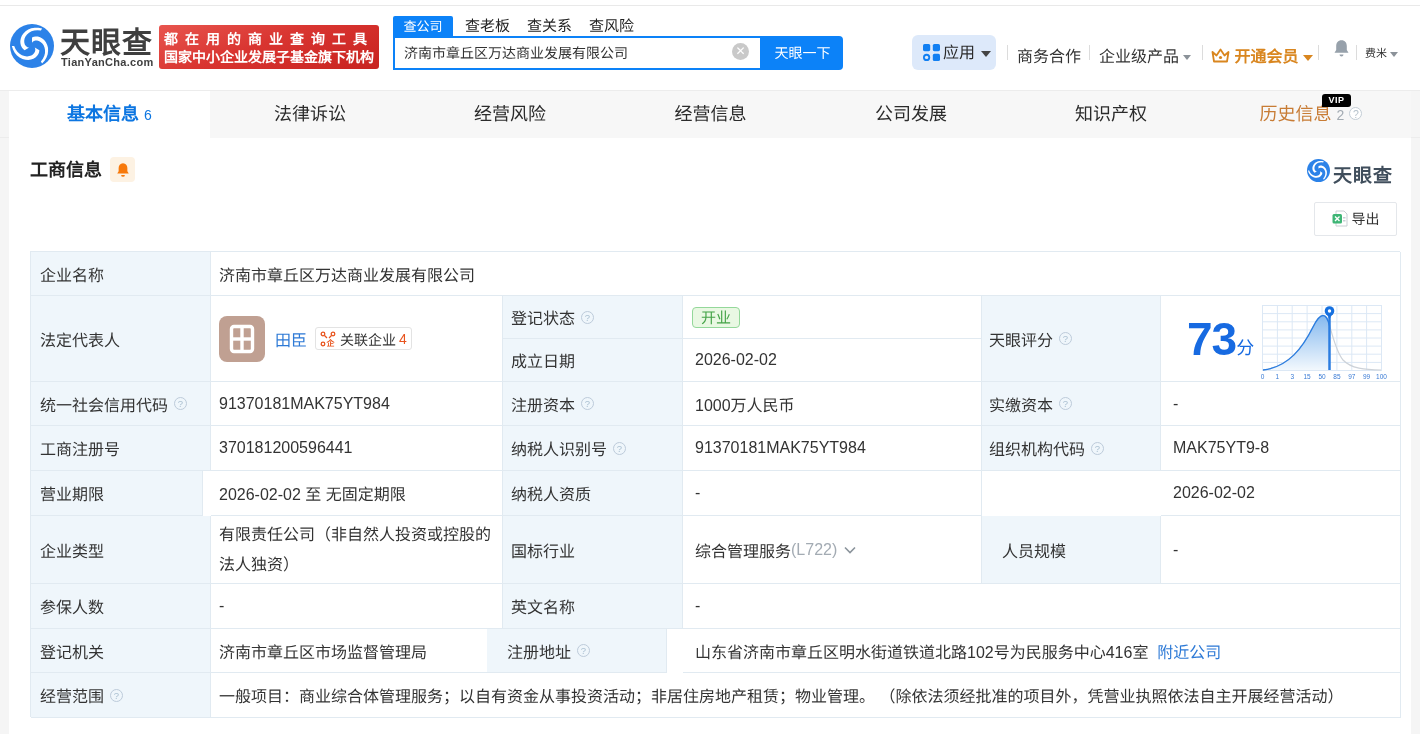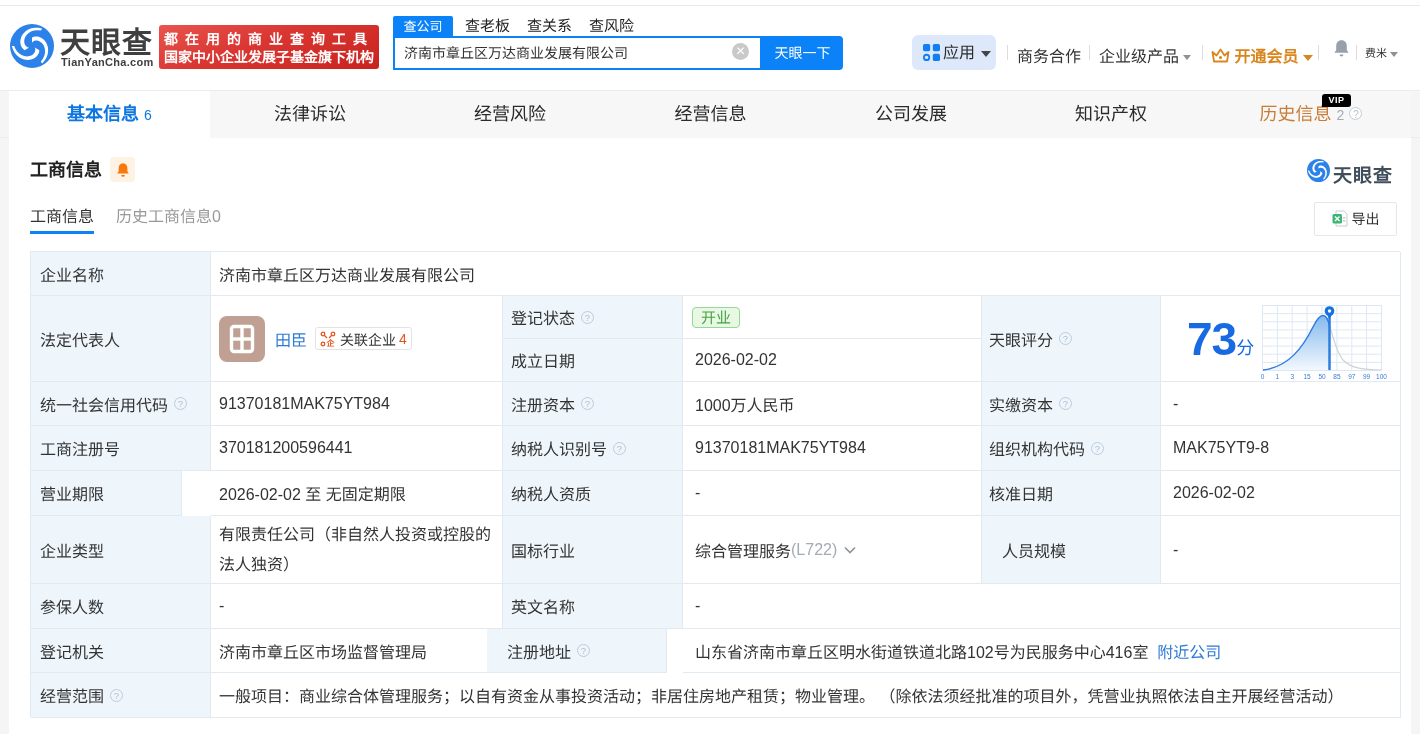--- a/index.html
+++ b/index.html
@@ -155,21 +155,20 @@
         <path d="M29.4 26.3 L29.1 28.2 L28.4 30.0 L27.2 31.8 L25.5 33.4 L23.4 34.7 L21.0 35.5 L18.3 35.9 L15.4 35.7 L12.5 34.9 L9.6 33.5 L7.0 31.4 L4.7 28.8 L3.0 25.6 L1.8 22.0 L4.2 22.0 L5.5 25.1 L7.4 27.7 L9.6 29.8 L12.0 31.3 L14.5 32.1 L17.0 32.4 L19.3 32.1 L21.3 31.4 L22.9 30.4 L24.2 29.0 L25.0 27.6 L25.3 26.1 L25.2 24.8 L24.8 23.6 Z" fill="#fff"></path>
       </svg></div>
   <div id="logo-sm-cn" class="logo-cn">天眼查</div>
   <div id="exportbtn"><svg width="16" height="17" viewBox="0 0 16 17" style="vertical-align:-3px;margin-right:4px">
         <path d="M4 1 L12 1 L15 4 L15 16 L4 16 Z" fill="#fff" stroke="#c9ced4" stroke-width="1"></path>
         <rect x="0.5" y="4" width="9.5" height="9.5" rx="1.5" fill="#3eb575"></rect>
         <path d="M3 6.5 L7.5 11 M7.5 6.5 L3 11" stroke="#fff" stroke-width="1.4"></path>
         <rect x="11" y="7" width="2.5" height="1.5" fill="#c9ced4"></rect>
         <rect x="11" y="10" width="2.5" height="1.5" fill="#c9ced4"></rect>
       </svg>导出</div>
-  <div id="subtabs"><span id="subtab1">工商信息</span><span id="subtab2">历史工商信息0</span></div>
 
   <div id="tbl">
 
     <div class="cell lbl" style="left:0;top:0;width:180px;height:44px;">企业名称</div>
     <div class="cell val" style="left:180px;top:0;width:1190px;height:44px;padding-left:8px;">济南市章丘区万达商业发展有限公司</div>
 
     <div class="cell lbl" style="left:0;top:44px;width:180px;height:86px;">法定代表人</div>
     <div class="cell val" style="left:180px;top:44px;width:292px;height:86px;padding-left:8px;">
       <div style="width:46px;height:46px;border-radius:8px;background:#c0a092;position:relative;flex-shrink:0;">
         <svg width="46" height="46" viewBox="0 0 46 46">
@@ -255,25 +254,24 @@
     <div class="cell lbl" style="left:951px;top:130px;width:179px;height:44px;padding-left:7px;">实缴资本 <span class="q">?</span></div>
     <div class="cell val" style="left:1130px;top:130px;width:240px;height:44px;">-</div>
 
     <div class="cell lbl" style="left:0;top:174px;width:180px;height:45px;">工商注册号</div>
     <div class="cell val" style="left:180px;top:174px;width:292px;height:45px;padding-left:8px;">370181200596441</div>
     <div class="cell lbl" style="left:472px;top:174px;width:180px;height:45px;padding-left:8px;">纳税人识别号 <span class="q">?</span></div>
     <div class="cell val" style="left:652px;top:174px;width:299px;height:45px;">91370181MAK75YT984</div>
     <div class="cell lbl" style="left:951px;top:174px;width:179px;height:45px;padding-left:7px;">组织机构代码 <span class="q">?</span></div>
     <div class="cell val" style="left:1130px;top:174px;width:240px;height:45px;">MAK75YT9-8</div>
 
-    <div class="cell lbl" style="left:0;top:219px;width:151px;height:45px;">营业期限</div>
+    <div class="cell lbl" style="left:0;top:219px;width:172px;height:45px;">营业期限</div>
     <div class="cell val" style="left:180px;top:219px;width:292px;height:45px;padding-left:8px;">2026-02-02 至 无固定期限</div>
     <div class="cell lbl" style="left:472px;top:219px;width:180px;height:45px;padding-left:8px;">纳税人资质</div>
     <div class="cell val" style="left:652px;top:219px;width:299px;height:45px;">-</div>
-    <div class="cell lbl" style="left:951px;top:219px;width:179px;height:45px;padding-left:7px;">核准日期</div>
     <div class="cell val" style="left:1130px;top:219px;width:240px;height:45px;">2026-02-02</div>
 
     <div class="cell lbl" style="left:0;top:264px;width:180px;height:68px;">企业类型</div>
     <div class="cell val" style="left:180px;top:264px;width:292px;height:68px;padding-left:8px;padding-right:10px;line-height:30px;">有限责任公司（非自然人投资或控股的法人独资）</div>
     <div class="cell lbl" style="left:472px;top:264px;width:180px;height:68px;padding-left:8px;">国标行业</div>
     <div class="cell val" style="left:652px;top:264px;width:299px;height:68px;">综合管理服务<span class="grey">(L722)</span><svg width="12" height="8" viewBox="0 0 12 8" style="margin-left:7px">
           <path d="M1 1.5 L6 6.5 L11 1.5" stroke="#8b949c" stroke-width="1.6" fill="none"></path>
         </svg></div>
     <div class="cell lbl" style="left:951px;top:264px;width:179px;height:68px;padding-left:20px;">人员规模</div>
     <div class="cell val" style="left:1130px;top:264px;width:240px;height:68px;">-</div>

